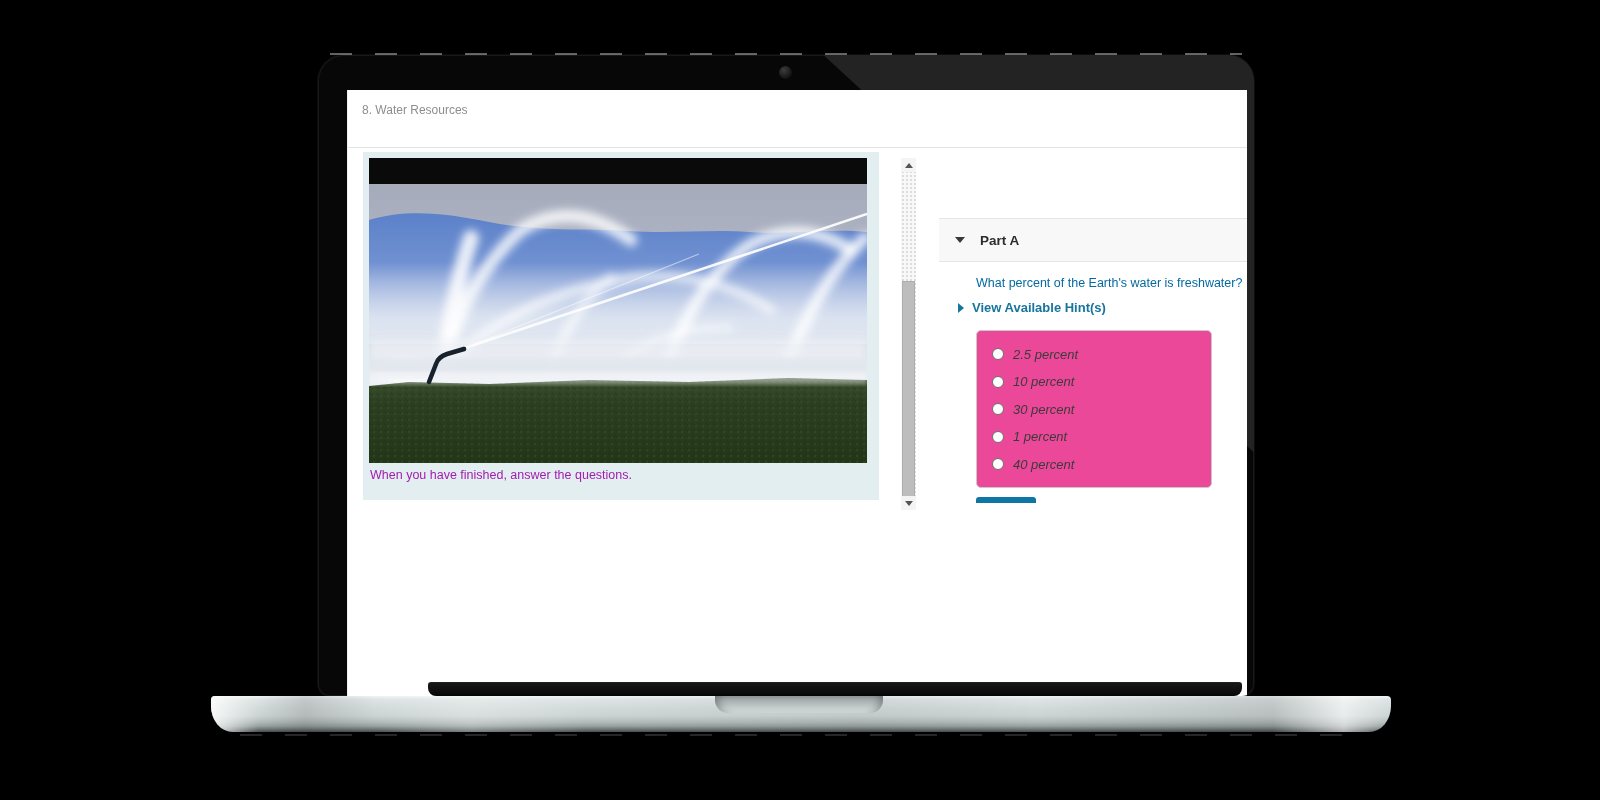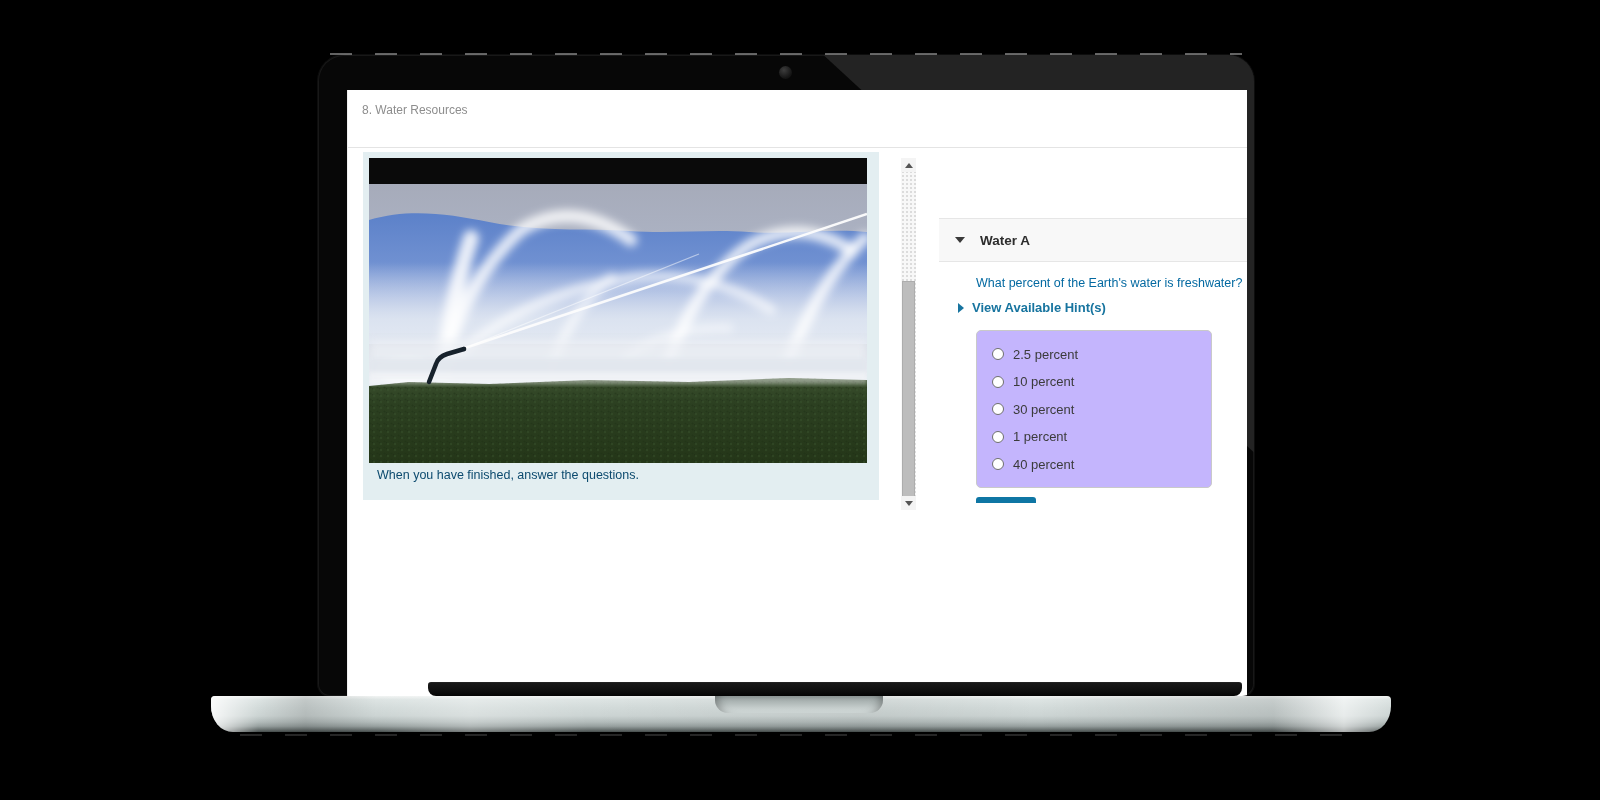--- a/index.html
+++ b/index.html
@@ -42,21 +42,21 @@
     overflow:hidden;border-left:1px solid #efefef;
   }
   .breadcrumb{position:absolute;left:14px;top:13px;font-size:12px;color:#8d8d8d;}
   .page-title{position:absolute;left:14px;top:36px;font-size:15px;font-weight:bold;color:#464646;letter-spacing:.2px;}
   .header-divider{position:absolute;left:0;top:57px;width:100%;height:1px;background:#e4e4e4;}
 
   
   .item-box{position:absolute;left:15px;top:62px;width:516px;height:348px;background:var(--item-bg);}
   .video-frame{position:absolute;left:6px;top:6px;width:498px;height:305px;overflow:hidden;background:#000;}
   .video-frame svg{display:block;}
-  .item-caption{position:absolute;left:14px;top:316px;font-size:12.5px;color:#0c4a6e;text-align:right;}
+  .item-caption{position:absolute;left:7px;top:316px;font-size:12.5px;color:#a21caf;text-align:right;}
 
   
   .scrollbar{
     position:absolute;left:553px;top:68px;width:15px;height:352px;
     background-color:#f8f8f8;
     background-image:radial-gradient(#dcdcdc .8px,transparent .9px);
     background-size:4px 4px;
   }
   .sb-btn{position:absolute;left:0;width:15px;height:14px;background:#f4f4f4;display:flex;align-items:center;justify-content:center;cursor:pointer;}
   .sb-btn.up{top:0;} .sb-btn.down{bottom:0;}
@@ -71,21 +71,21 @@
     display:flex;align-items:center;cursor:pointer;
   }
   .caret-down{width:0;height:0;border-left:5px solid transparent;border-right:5px solid transparent;border-top:6px solid #3a3a3a;margin-left:16px;}
   .part-label{margin-left:15px;font-size:13.5px;font-weight:bold;color:#2d2d2d;}
   .question-text{position:absolute;left:628px;top:186px;font-size:12.5px;color:#0369a1;white-space:nowrap;}
   .hint-row{position:absolute;left:610px;top:210px;display:flex;align-items:center;gap:8px;cursor:pointer;}
   .caret-right{width:0;height:0;border-top:5px solid transparent;border-bottom:5px solid transparent;border-left:6px solid var(--accent);}
   .hint-label{font-size:13px;font-weight:bold;color:var(--accent);}
   .options-box{
     position:absolute;left:628px;top:240px;width:236px;height:158px;
-    border:1px solid #c9c9c9;border-radius:5px;padding:13px 16px 0 15px;background:#c4b5fd;
+    border:1px solid #c9c9c9;border-radius:5px;padding:13px 16px 0 15px;background:#ec4899;font-style:italic;
   }
   .option-row{display:flex;align-items:center;gap:9px;height:20px;margin-bottom:7.5px;cursor:pointer;}
   .radio{width:12px;height:12px;border-radius:50%;border:1px solid #6f6f6f;background:#fff;flex:0 0 auto;}
   .option-label{font-size:13px;color:#3b3b3b;}
   .submit-bar{position:absolute;left:628px;top:407px;width:60px;height:6px;background:var(--submit);border-radius:3px 3px 0 0;cursor:pointer;}
 
   
   .base{
     position:absolute;left:211px;top:696px;width:1180px;height:36px;
     border-radius:4px 4px 22px 22px / 4px 4px 26px 26px;overflow:hidden;
@@ -199,21 +199,21 @@
           <span class="tri-up"></span>
         </div>
         <div class="sb-thumb"></div>
         <div class="sb-btn down">
           <span class="tri-down"></span>
         </div>
       </div>
 
       <div class="part-band">
         <span class="caret-down"></span>
-        <span class="part-label">Water A</span>
+        <span class="part-label">Part A</span>
       </div>
 
       <div class="question-text">What percent of the Earth's water is freshwater?</div>
 
       <div class="hint-row">
         <span class="caret-right"></span>
         <span class="hint-label">View Available Hint(s)</span>
       </div>
 
       <div class="options-box">

